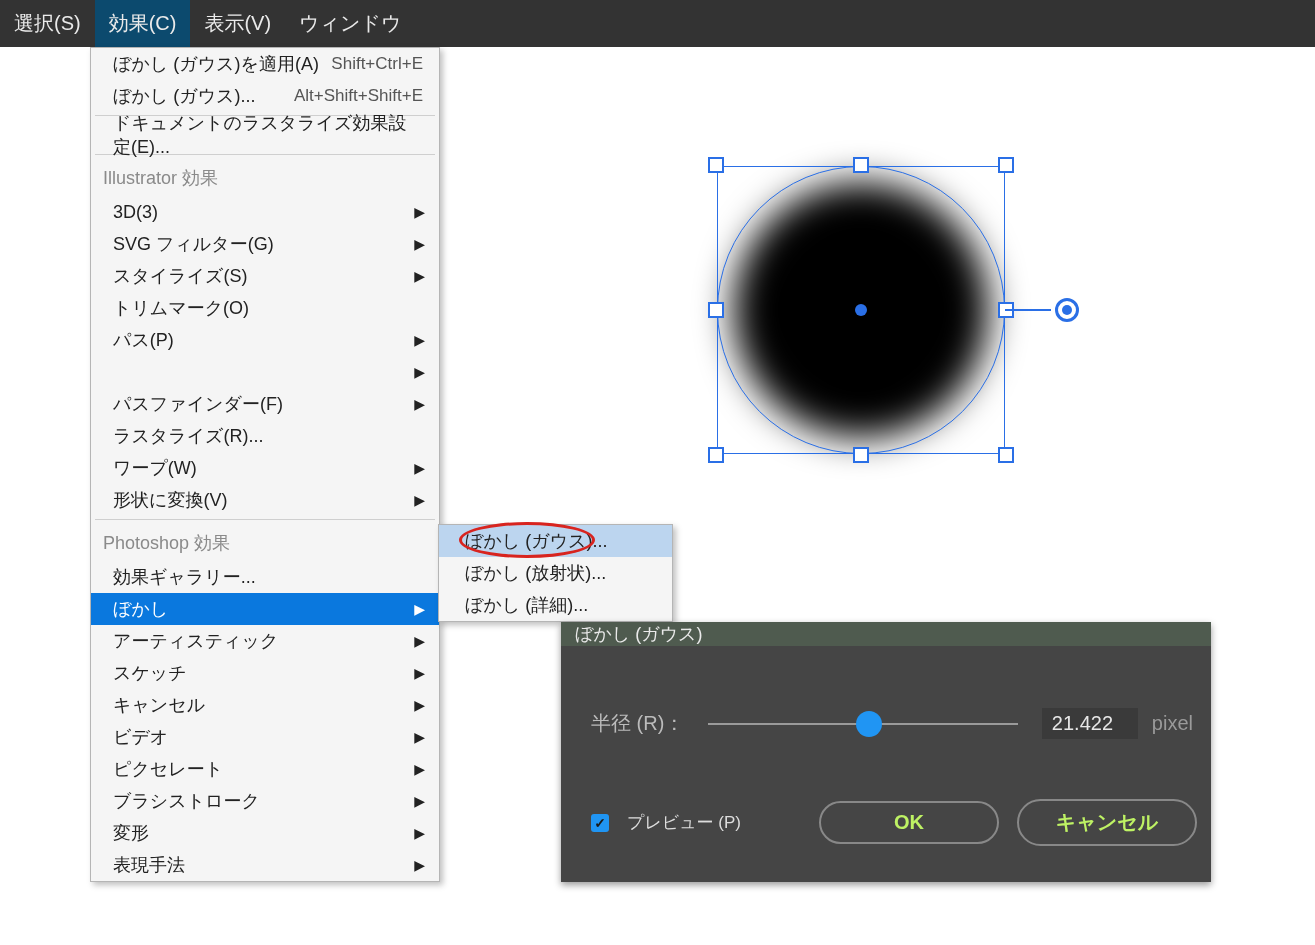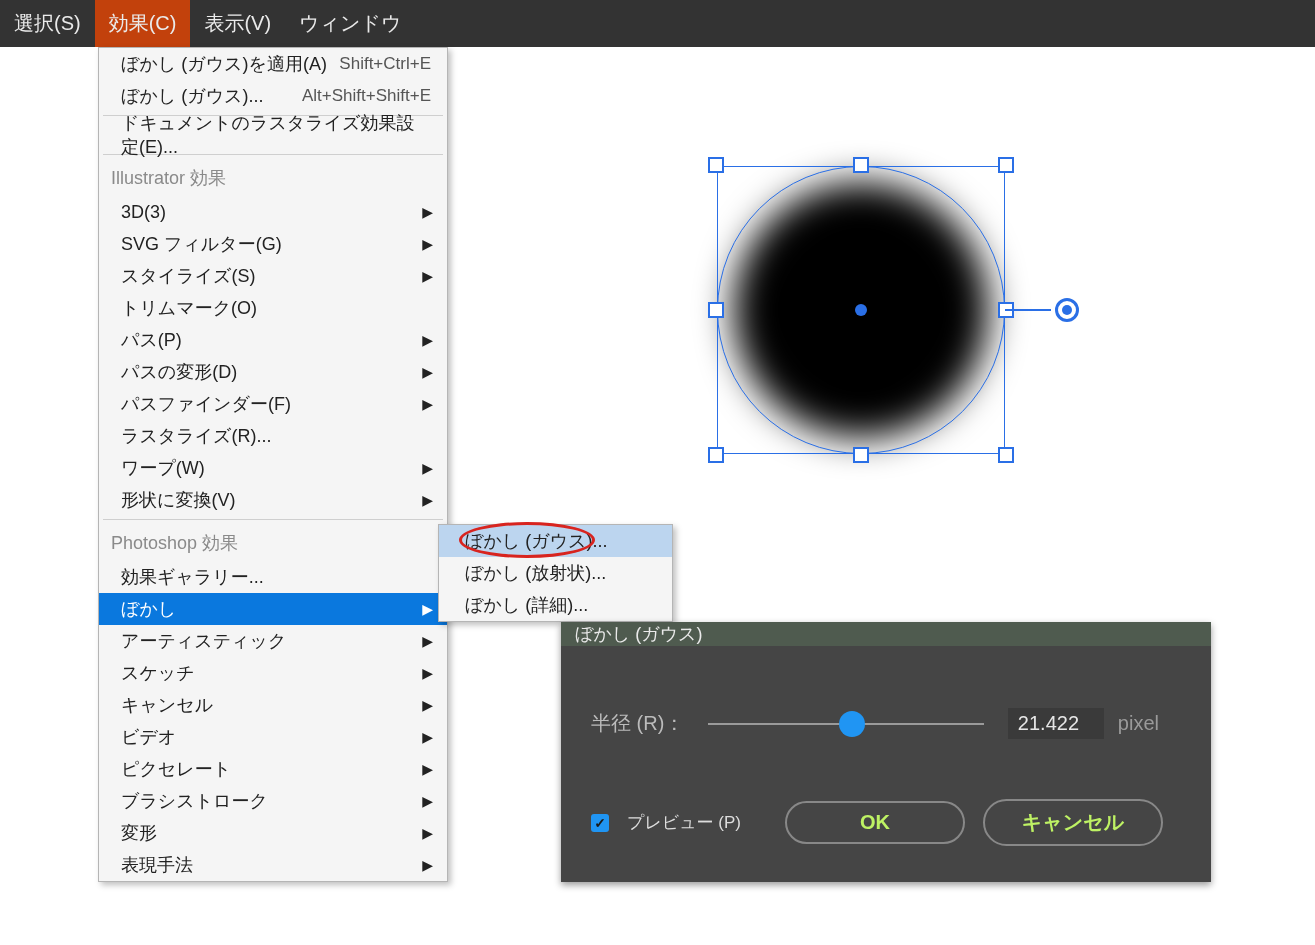--- a/index.html
+++ b/index.html
@@ -24,26 +24,26 @@
     font-size: 20px;
     padding-left: 0;
   }
   .menubar .menu-item {
     padding: 8px 14px;
     height: 100%;
     display: flex;
     align-items: center;
   }
   .menubar .menu-item.active {
-    background: #c2410c;
+    background: #0c4a6e;
   }
   
   .dropdown {
     position: absolute;
-    left: 98px;
+    left: 90px;
     top: 47px;
     width: 350px;
     background: #f5f5f5;
     border: 1px solid #b5b5b5;
     box-shadow: 3px 3px 6px rgba(0,0,0,.25);
     font-size: 18px;
     color: #222;
   }
   .dropdown .row {
     display: flex;
@@ -195,21 +195,21 @@
     font-size: 20px;
     box-shadow: 0 3px 7px rgba(0,0,0,.4);
   }
   .dialog-title {
     background: #4f5b4f;
     color: #eaeaea;
     padding: 0 14px;
     font-size: 18px;
   }
   .dialog-body {
-    padding: 62px 48px 36px 30px;
+    padding: 62px 14px 36px 30px;
   }
   .dlg-row1 {
     display: flex;
     align-items: center;
     gap: 10px;
   }
   .dlg-label { color: #bbb; font-size: 20px; white-space: nowrap; }
   .slider {
     flex: 1;
     height: 2px;
@@ -334,21 +334,20 @@
       <span class="arrow">▶</span>
     </div>
   <div class="row">
       <span class="lbl">トリムマーク(O)</span>
     </div>
   <div class="row">
       <span class="lbl">パス(P)</span>
       <span class="arrow">▶</span>
     </div>
   <div class="row">
-      <span class="lbl">パスの変形(D)</span>
       <span class="arrow">▶</span>
     </div>
   <div class="row">
       <span class="lbl">パスファインダー(F)</span>
       <span class="arrow">▶</span>
     </div>
   <div class="row">
       <span class="lbl">ラスタライズ(R)...</span>
     </div>
   <div class="row">

